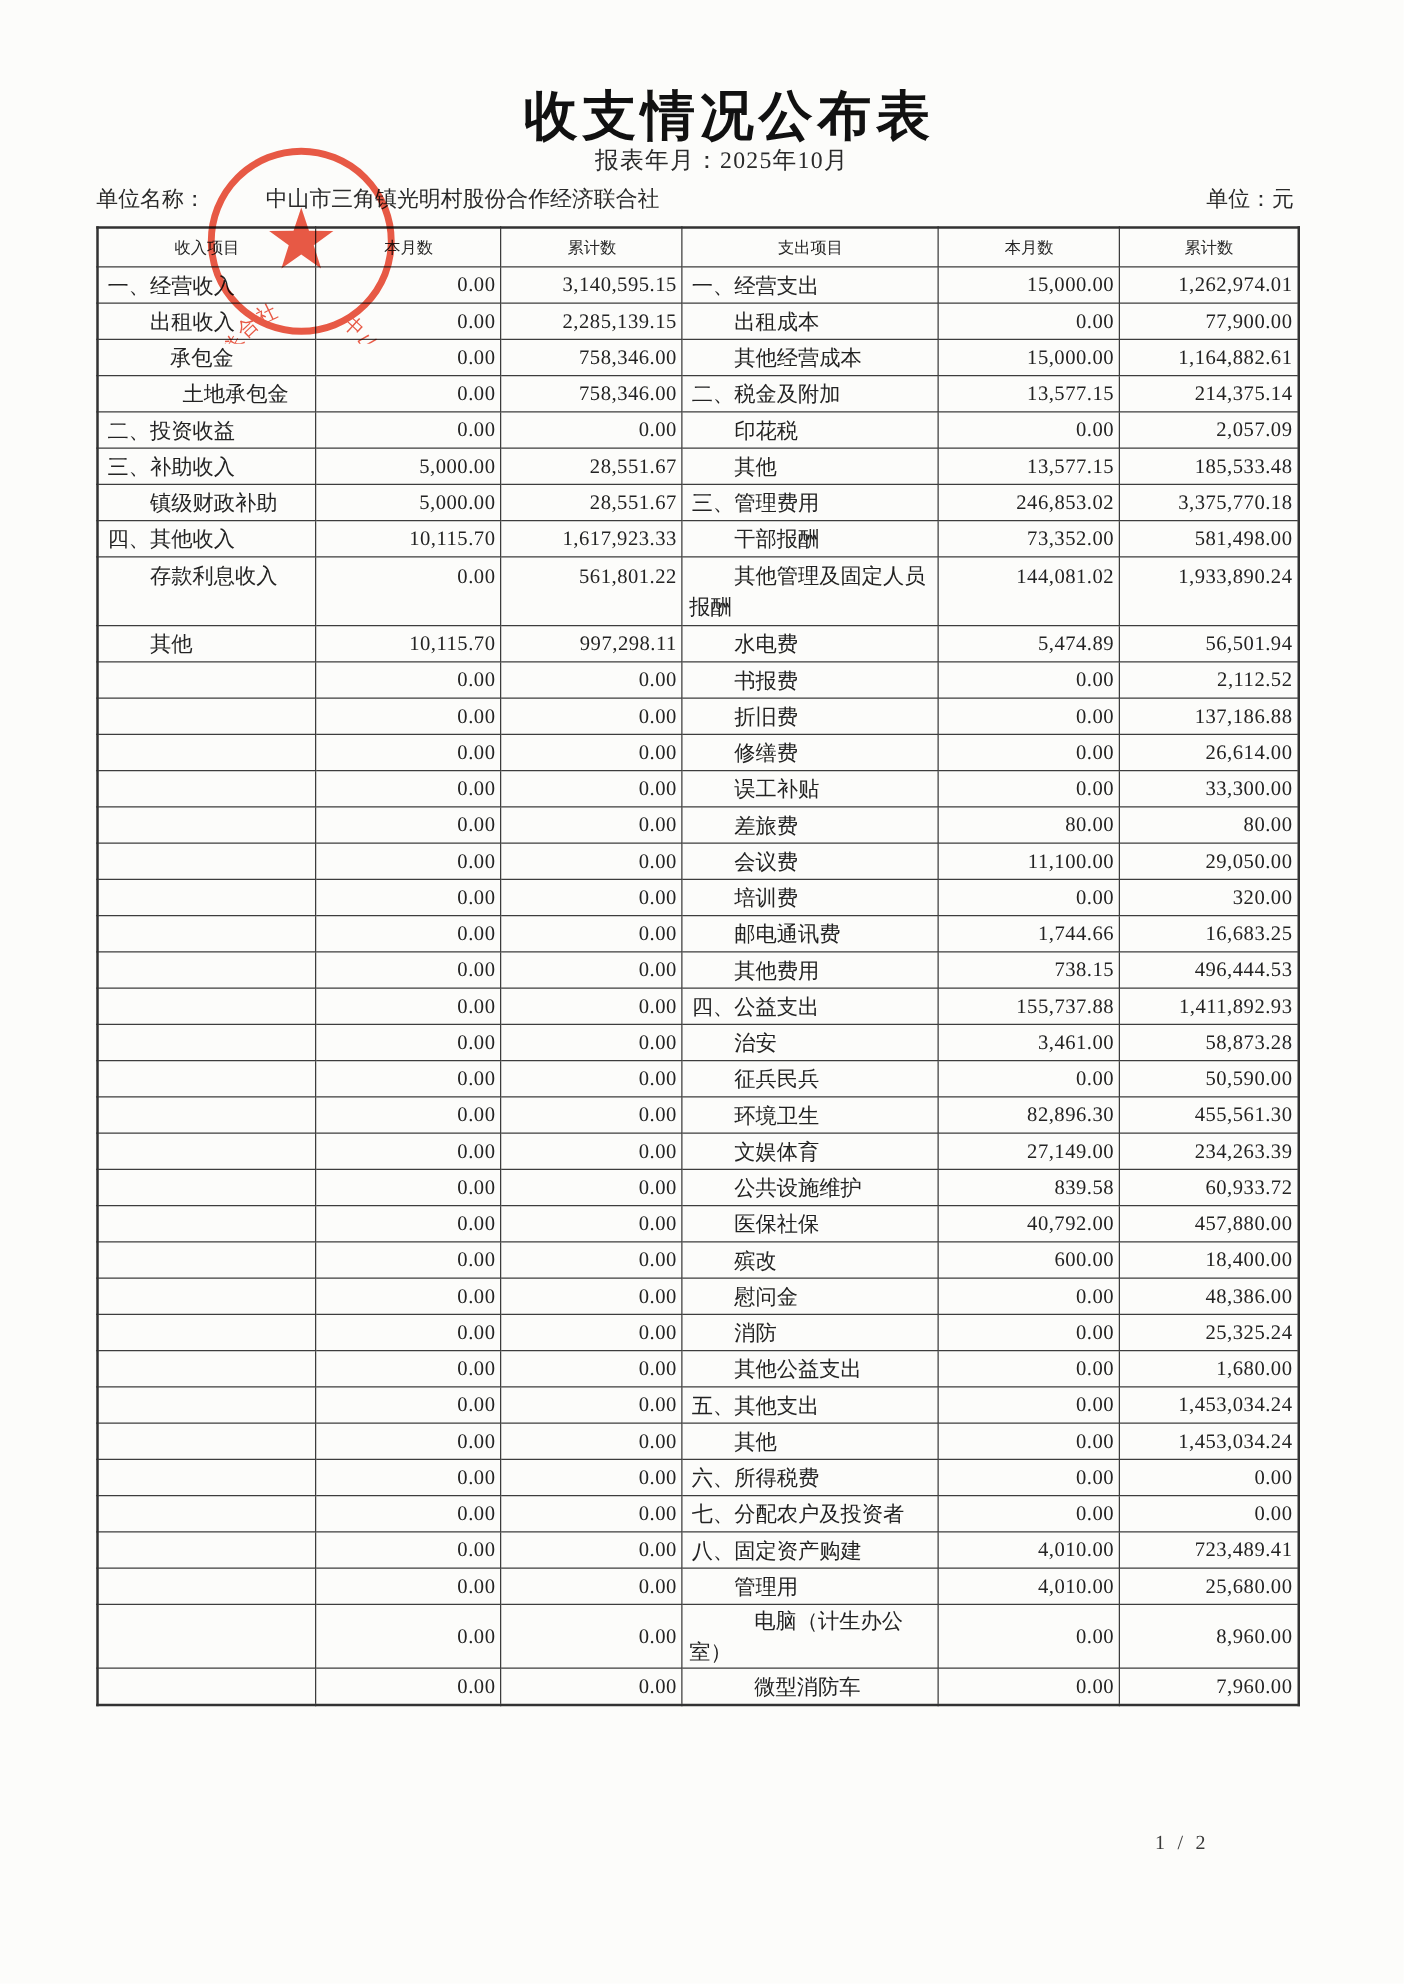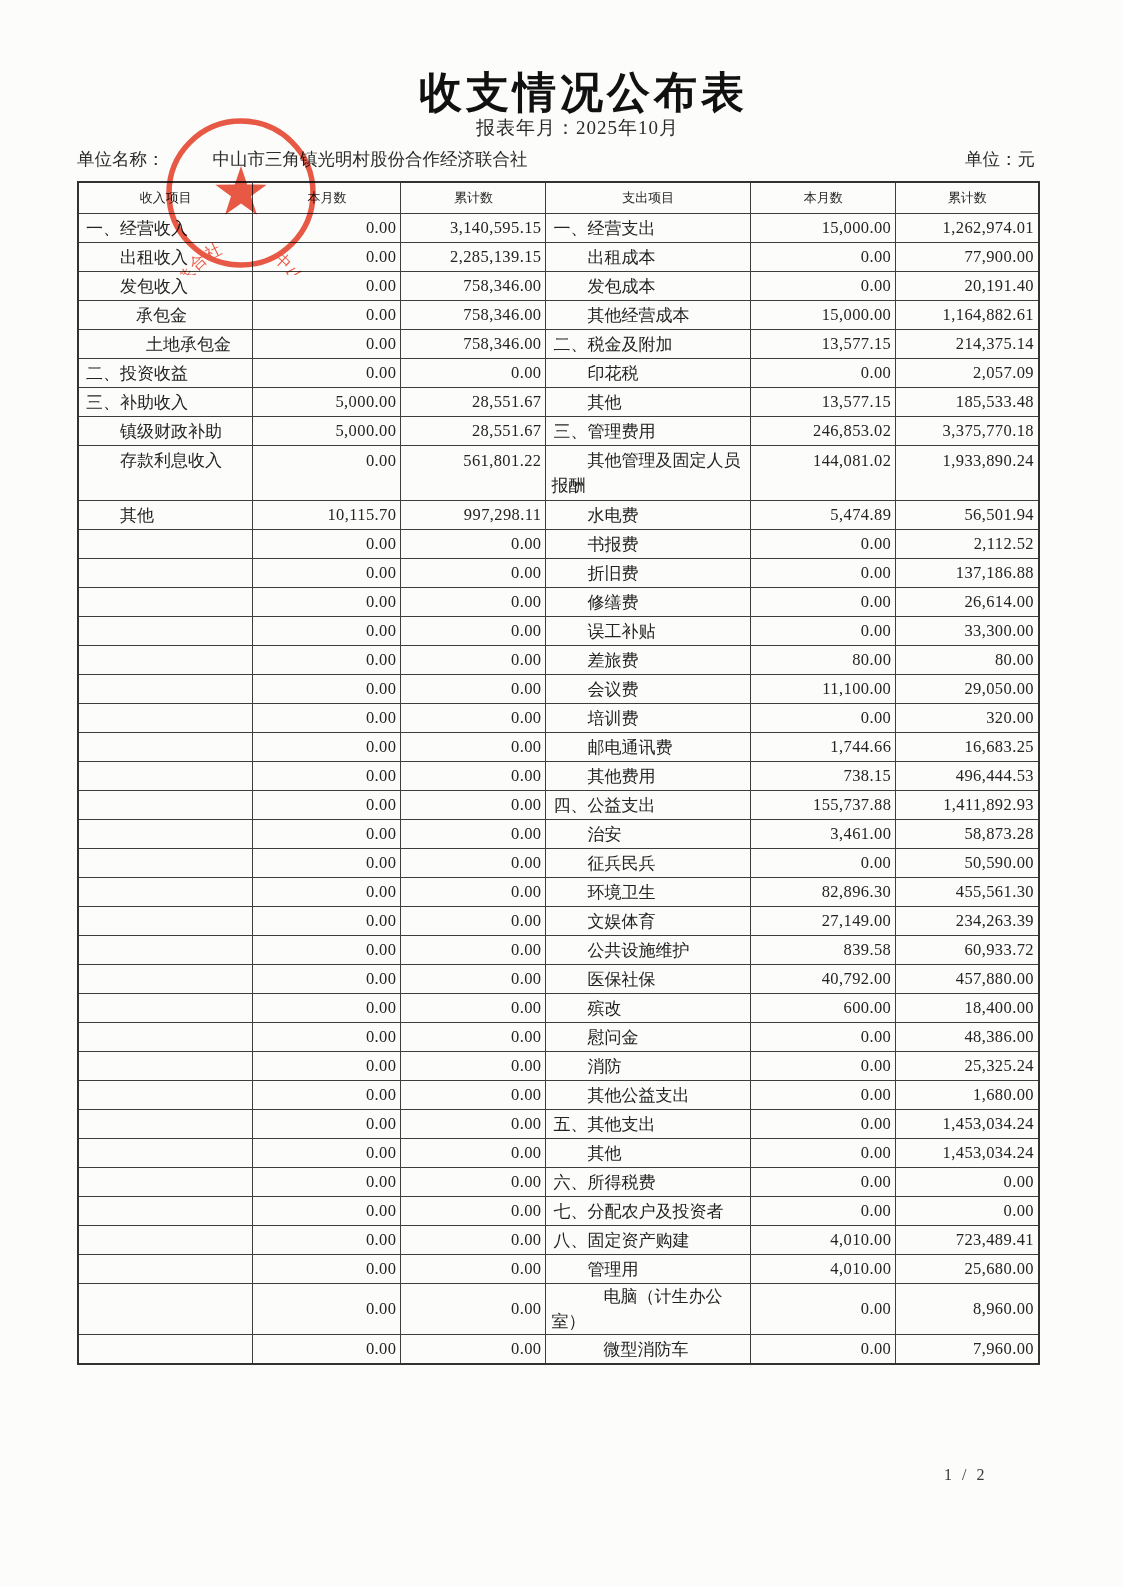--- a/index.html
+++ b/index.html
@@ -51,21 +51,21 @@
   .sheet td{height:28px;font-size:17px;padding:0;vertical-align:middle;}
   td.item{text-align:left;padding-left:5px;line-height:25px;}
   td.num{text-align:right;padding-right:4px;font-size:16.5px;letter-spacing:0.4px;}
   .l0{text-indent:2px;}
   .l1{text-indent:36px;}
   .l2{text-indent:52px;}
   .l3{text-indent:62px;}
   tr.tall td{height:52px;vertical-align:top;padding-top:2px;line-height:25px;}
   .page-number{
     position:absolute;top:1466px;left:924px;
-    font-size:16px;color:#3a3a3a;letter-spacing:3px;margin-left:20px;
+    font-size:16px;color:#3a3a3a;letter-spacing:3px;
   }
   .seal{
     position:absolute;left:158px;top:109px;
     width:166px;height:166px;
     mix-blend-mode:multiply;
     opacity:0.88;
     pointer-events:none;
   }
 </style>
 </head>
@@ -114,28 +114,20 @@
     </tr>
         <tr>
       <td class="item l1">出租收入</td>
       <td class="num">0.00</td>
       <td class="num">2,285,139.15</td>
       <td class="item l1">出租成本</td>
       <td class="num">0.00</td>
       <td class="num">77,900.00</td>
     </tr>
         <tr>
-      <td class="item l1">发包收入</td>
-      <td class="num">0.00</td>
-      <td class="num">758,346.00</td>
-      <td class="item l1">发包成本</td>
-      <td class="num">0.00</td>
-      <td class="num">20,191.40</td>
-    </tr>
-        <tr>
       <td class="item l2">承包金</td>
       <td class="num">0.00</td>
       <td class="num">758,346.00</td>
       <td class="item l1">其他经营成本</td>
       <td class="num">15,000.00</td>
       <td class="num">1,164,882.61</td>
     </tr>
         <tr>
       <td class="item l3">土地承包金</td>
       <td class="num">0.00</td>
@@ -160,20 +152,28 @@
       <td class="num">13,577.15</td>
       <td class="num">185,533.48</td>
     </tr>
         <tr>
       <td class="item l1">镇级财政补助</td>
       <td class="num">5,000.00</td>
       <td class="num">28,551.67</td>
       <td class="item l0">三、管理费用</td>
       <td class="num">246,853.02</td>
       <td class="num">3,375,770.18</td>
+    </tr>
+        <tr>
+      <td class="item l0">四、其他收入</td>
+      <td class="num">10,115.70</td>
+      <td class="num">1,617,923.33</td>
+      <td class="item l1">干部报酬</td>
+      <td class="num">73,352.00</td>
+      <td class="num">581,498.00</td>
     </tr>
         <tr class="tall">
       <td class="item l1">存款利息收入</td>
       <td class="num">0.00</td>
       <td class="num">561,801.22</td>
       <td class="item l1">其他管理及固定人员报酬</td>
       <td class="num">144,081.02</td>
       <td class="num">1,933,890.24</td>
     </tr>
         <tr>

